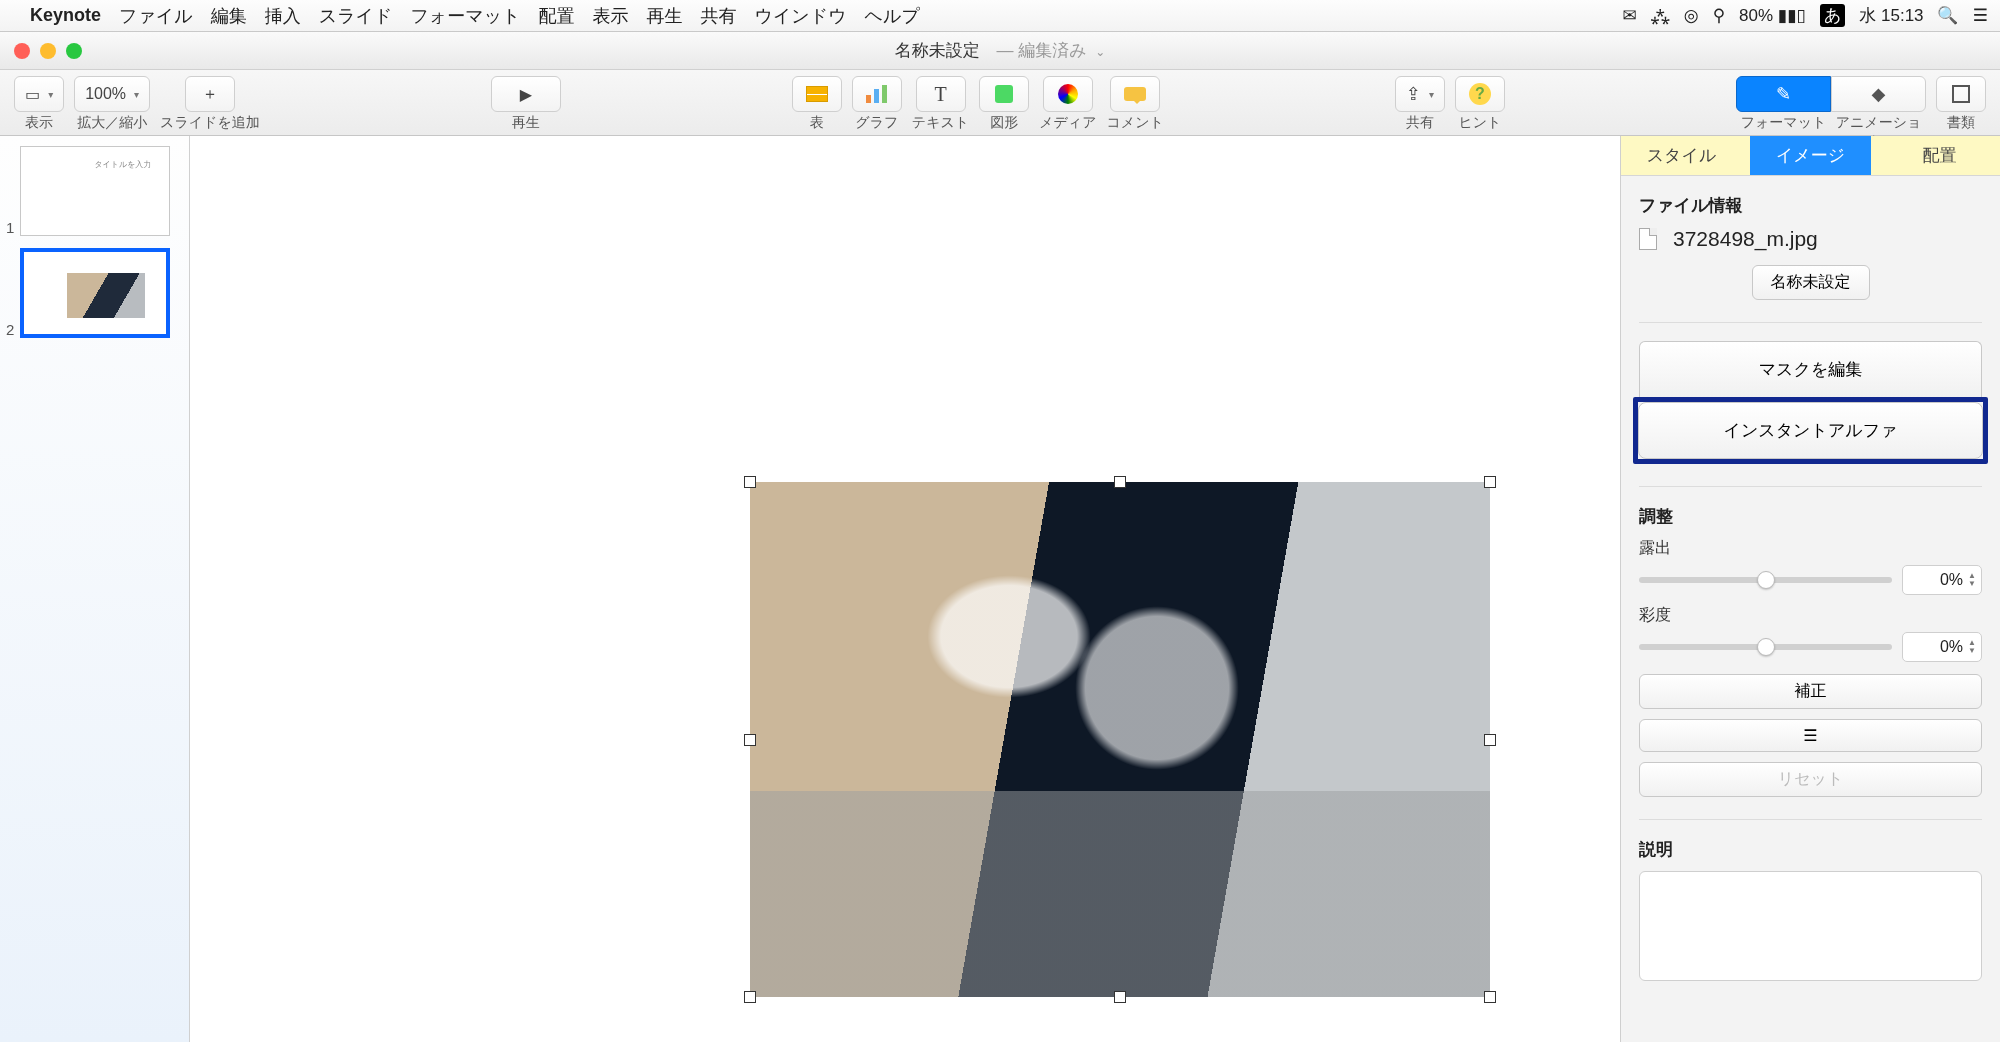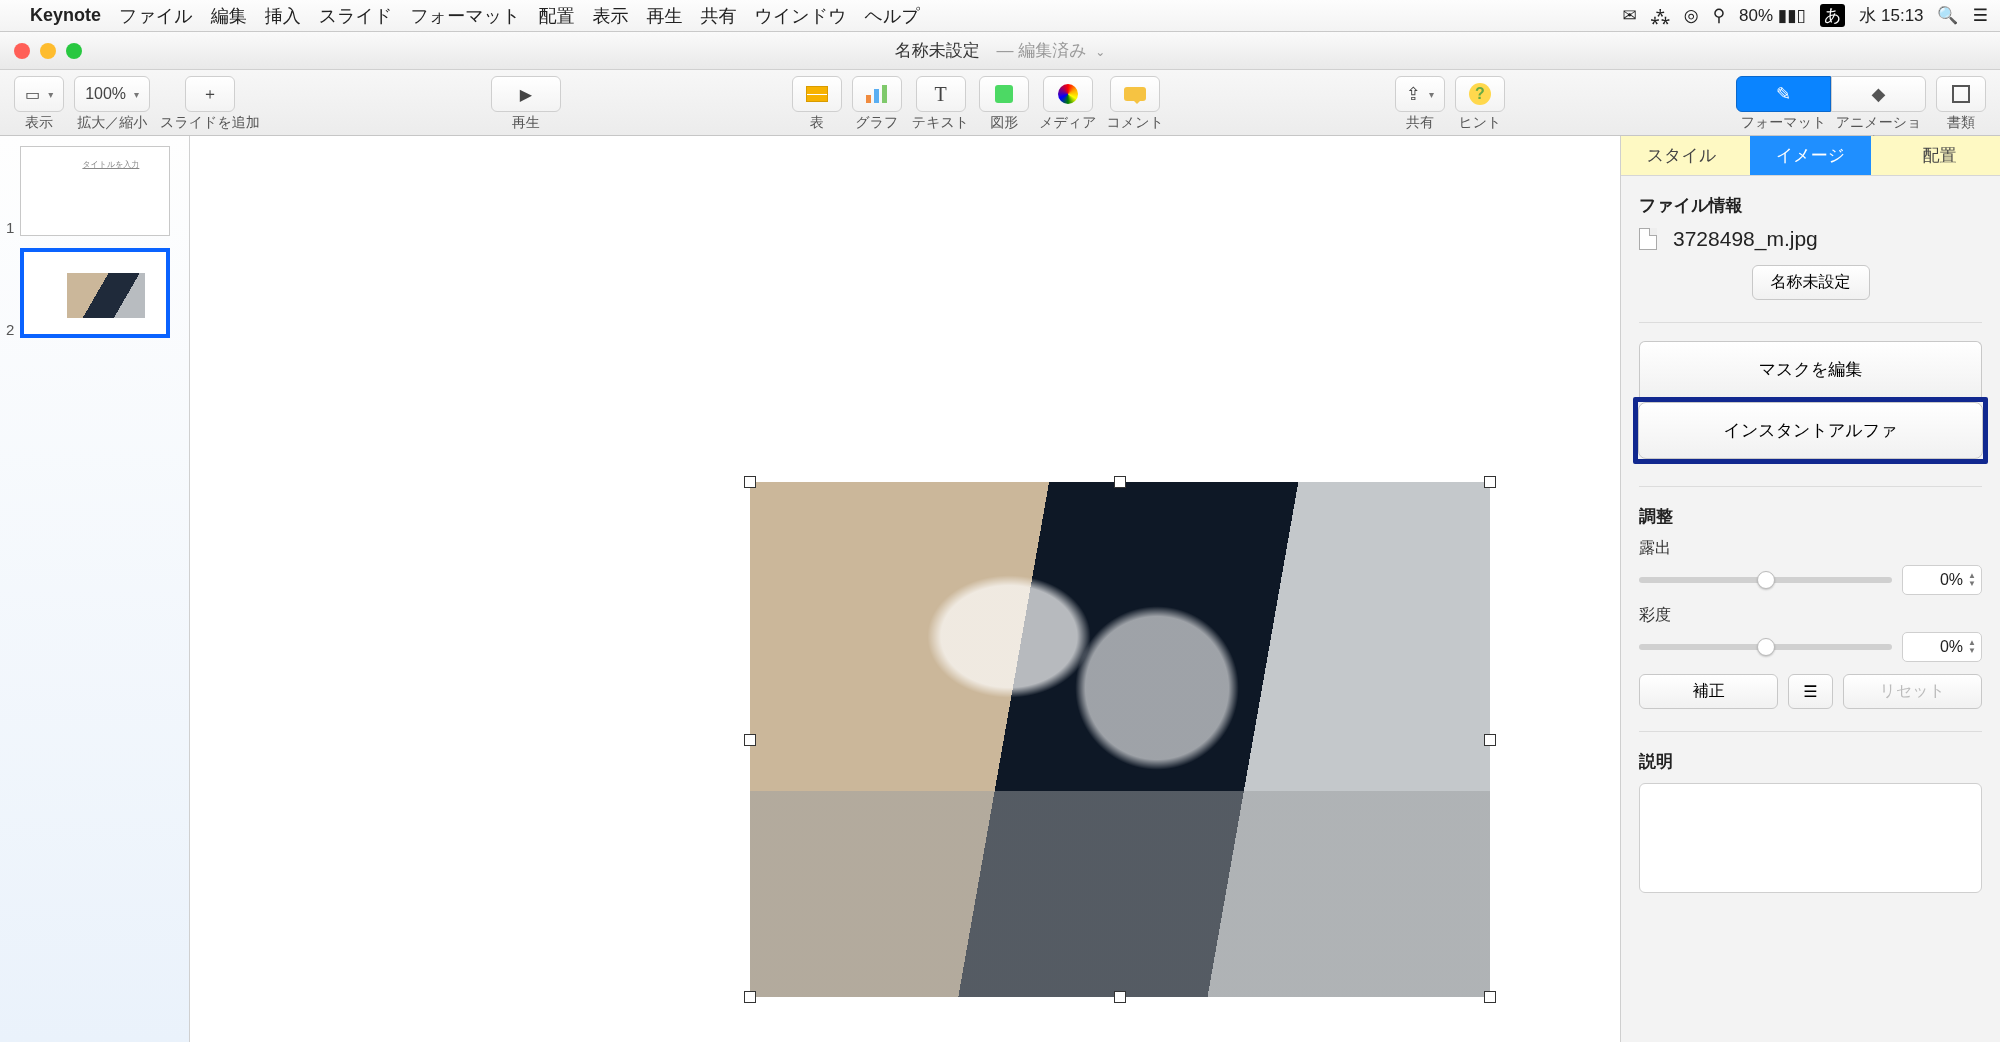--- a/index.html
+++ b/index.html
@@ -48,21 +48,21 @@
   .ico-anim{font-size:18px;color:#555;}
   .ico-doc{width:18px;height:18px;border:2px solid #555;}
 
   
   .main { display:flex; height:calc(1042px - 32px - 38px - 66px); }
   .slidenav { width:190px; background:linear-gradient(180deg,#fefefe 0%, #eaf2fb 100%); border-right:1px solid #d0d0d0; padding:10px 6px; }
   .thumbwrap{display:flex; align-items:flex-end; gap:6px; margin-bottom:12px;}
   .thumbwrap .num{font-size:15px;color:#555;}
   .thumb{width:150px;height:90px;background:#fff;border:1px solid #c8c8c8; position:relative; overflow:hidden;}
   .thumbwrap.sel .thumb{border:4px solid #0a63ff;}
-  .thumb .mini-text{position:absolute;top:12px;right:30px;font-size:8px;color:#888;text-decoration:underline;}
+  .thumb .mini-text{position:absolute;top:12px;right:18px;font-size:8px;color:#888;}
   .thumb .mini-img{position:absolute;left:30%;top:25%;width:55%;height:55%;background:linear-gradient(120deg,#cbb79a 0 40%,#1f2a3a 40% 70%,#b8bcc0 70% 100%);}
 
   .canvas { flex:1; background:#fff; position:relative;}
   .stage { position:absolute; left:560px; top:346px; width:740px; height:515px; }
   .sel-img{width:100%;height:100%; background:
      linear-gradient(135deg, rgba(210,180,140,0.0) 0 40%, rgba(0,0,0,0) 40%),
      linear-gradient(100deg,#cbb79a 0 36%, #0e1826 36% 66%, #c4c8cb 66% 100%);
      position:relative;
   }
   
@@ -91,21 +91,21 @@
   .stack-btn.first{border-radius:6px 6px 0 0;border-bottom:none;}
   .stack-btn.last{border-radius:0 0 6px 6px;}
   .highlight-box{border:5px solid #11288f;border-radius:2px;margin:0 -6px;}
   .slider-row{margin:10px 0 6px;}
   .slider-row label{font-size:16px;color:#333;display:block;margin-bottom:6px;}
   .slider-line{display:flex;align-items:center;gap:10px;}
   .track{flex:1;height:6px;border-radius:3px;background:linear-gradient(90deg,#d0d0d0 0 50%,#d0d0d0 50% 100%);position:relative;}
   .knob{position:absolute;left:50%;top:50%;transform:translate(-50%,-50%);width:18px;height:18px;border-radius:50%;background:#fff;border:1px solid #bbb;box-shadow:0 1px 2px rgba(0,0,0,0.2);}
   .valbox{width:80px;height:30px;border:1px solid #cfcfcf;border-radius:5px;background:#fff;display:flex;align-items:center;justify-content:flex-end;padding:0 18px 0 6px;font-size:16px;position:relative;}
   .stepper{position:absolute;right:2px;top:2px;bottom:2px;width:14px;display:flex;flex-direction:column;justify-content:center;gap:0;color:#777;font-size:8px;line-height:8px;text-align:center;}
-  .btn-row{display:flex;gap:10px;margin-top:12px;}
+  .btn-row{display:flex;gap:10px;margin-top:12px;flex-direction:column;}
   .small-btn{flex:0 0 auto;padding:6px 20px;background:linear-gradient(#fff,#f1f1f1);border:1px solid #c8c8c8;border-radius:6px;font-size:16px;}
   .small-btn.icon{padding:6px 14px;}
   .small-btn.disabled{color:#bbb;}
   hr.sep{border:none;border-top:1px solid #dcdcdc;margin:22px 0 18px;}
   .desc-area{width:100%;height:110px;background:#fff;border:1px solid #cfcfcf;border-radius:6px;margin-top:10px;}
 </style>
 </head>
 <body>
 
 <div class="menubar">

